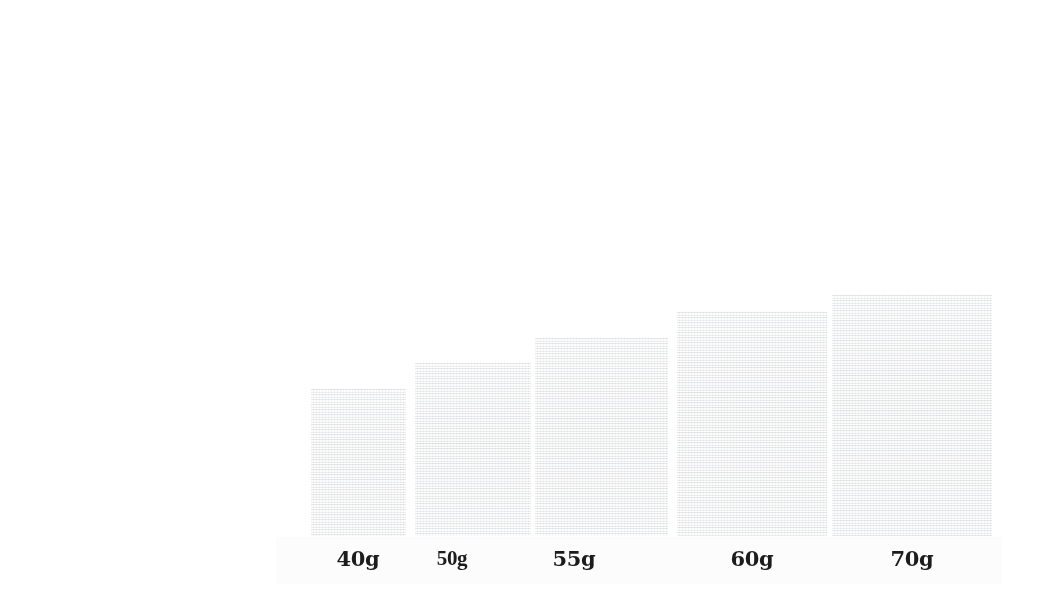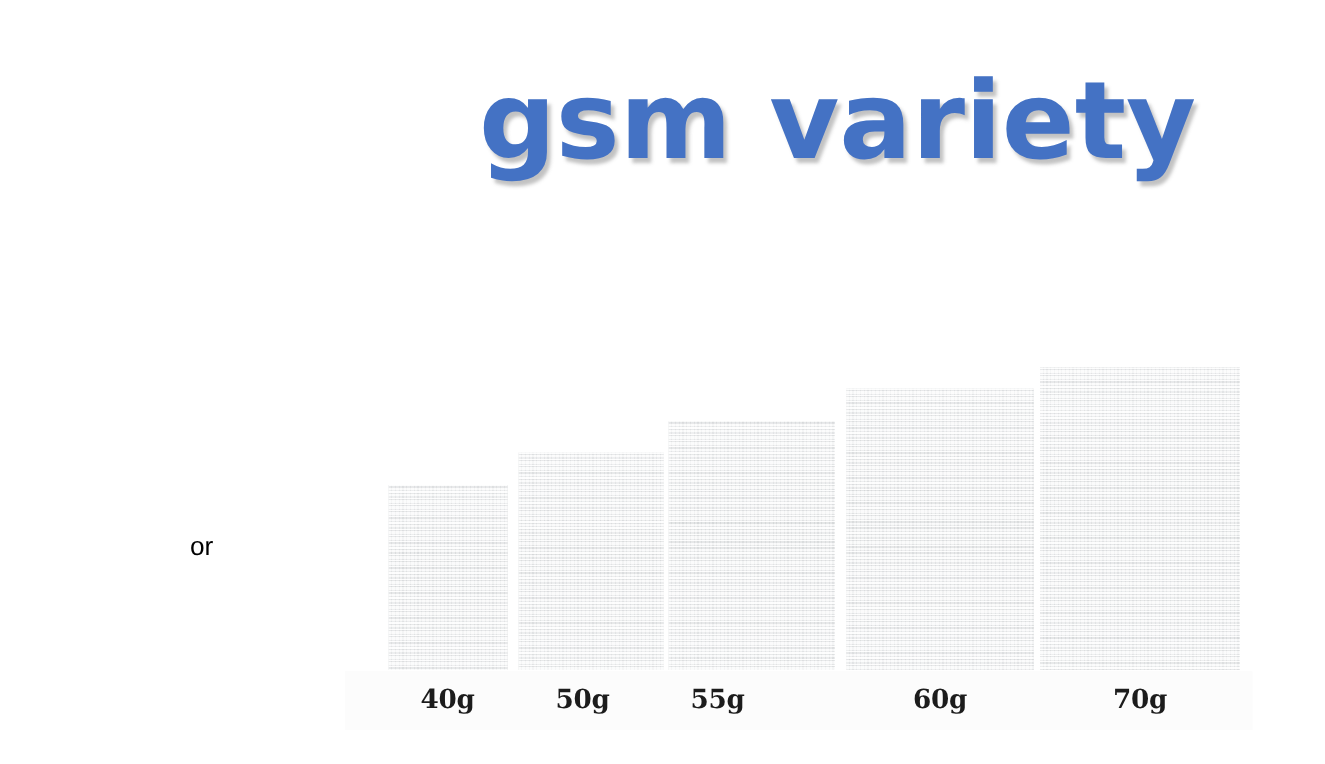--- a/index.html
+++ b/index.html
@@ -161,26 +161,24 @@
   <div id="chart">
     <div id="label-strip"></div>
 
     <div class="bar" style="left:311px; top:388px; width:95px; height:148px;"></div>
     <div class="bar" style="left:415px; top:362px; width:116px; height:174px;"></div>
     <div class="bar" style="left:535px; top:337px; width:133px; height:199px;"></div>
     <div class="bar" style="left:677px; top:311px; width:150px; height:225px;"></div>
     <div class="bar" style="left:832px; top:294px; width:160px; height:242px;"></div>
 
     <div class="bar-label" style="left:308px; width:100px;">40g</div>
-    <div class="bar-label" style="left:416px; width:100px;">50g</div>
+    <div class="bar-label" style="left:402px; width:100px;font-family:Liberation Serif, serif;">50g</div>
     <div class="bar-label" style="left:524px; width:100px;">55g</div>
     <div class="bar-label" style="left:702px; width:100px;">60g</div>
     <div class="bar-label" style="left:862px; width:100px;">70g</div>
   </div>
 
 
-  <div id="slide-title">gsm variety</div>
 
   <div id="side-note">
-    <div>or</div>
   </div>
 
 </div>
 
 </body></html>

